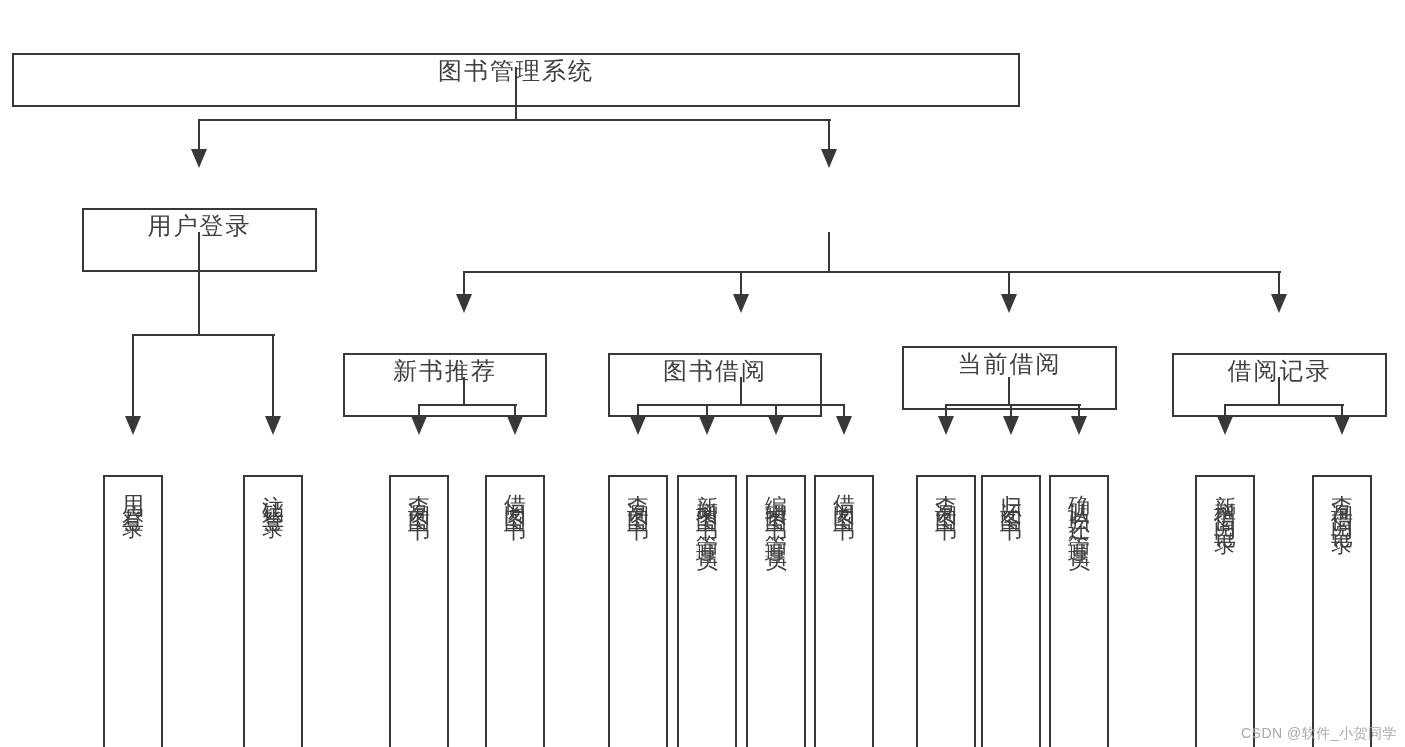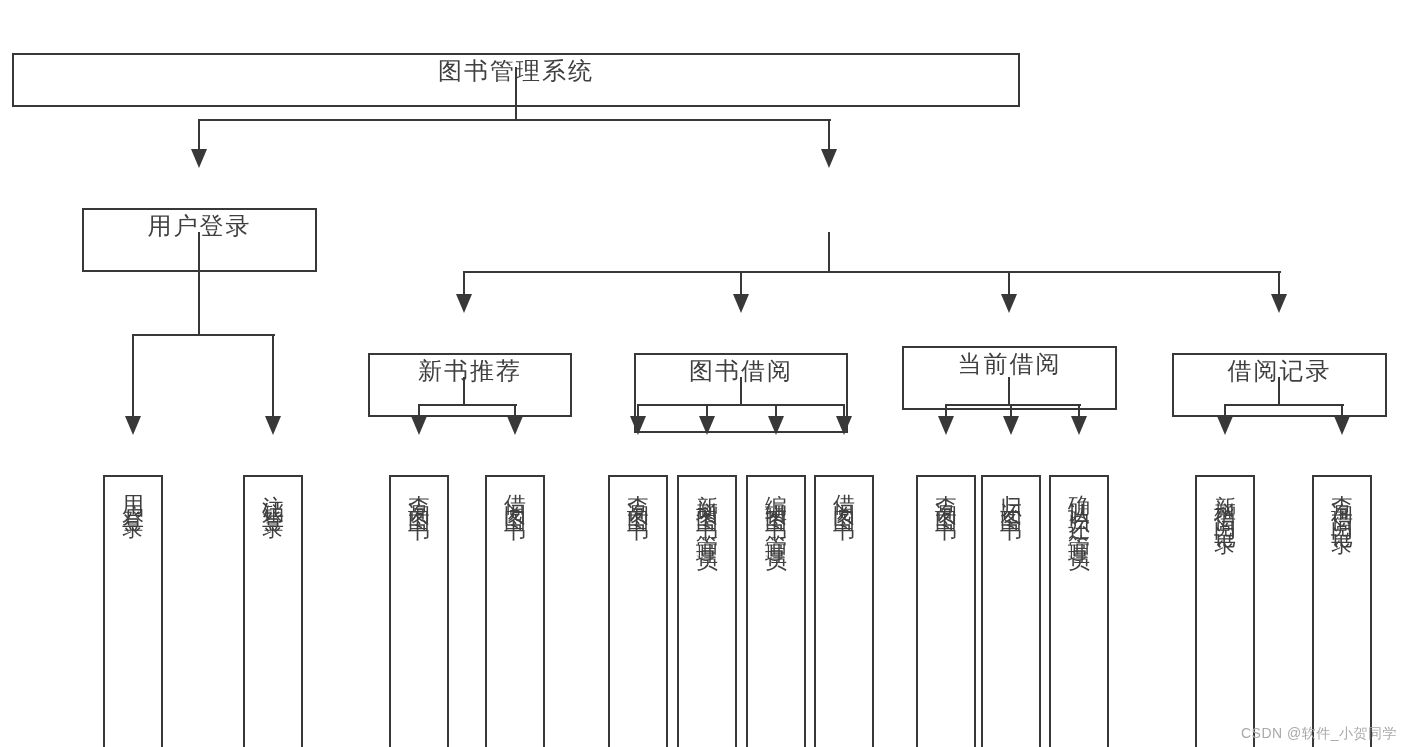--- a/index.html
+++ b/index.html
@@ -64,24 +64,24 @@
   <div class="line" style="left:463px;top:271px;width:818px;height:2px"></div>
   <div class="line" style="left:463px;top:271px;width:2px;height:26px"></div>
   <div class="arrow" style="left:456px;top:294px"></div>
   <div class="line" style="left:740px;top:271px;width:2px;height:26px"></div>
   <div class="arrow" style="left:733px;top:294px"></div>
   <div class="line" style="left:1008px;top:271px;width:2px;height:26px"></div>
   <div class="arrow" style="left:1001px;top:294px"></div>
   <div class="line" style="left:1278px;top:271px;width:2px;height:26px"></div>
   <div class="arrow" style="left:1271px;top:294px"></div>
 
-  <div class="box h" style="left:368px;top:313px;width:204px;height:64px">
+  <div class="box h" style="left:343px;top:313px;width:204px;height:64px">
     <span>新书推荐</span>
   </div>
-  <div class="box h" style="left:634px;top:313px;width:214px;height:80px">
+  <div class="box h" style="left:608px;top:313px;width:214px;height:64px">
     <span>图书借阅</span>
   </div>
   <div class="box h" style="left:902px;top:306px;width:215px;height:64px">
     <span>当前借阅</span>
   </div>
   <div class="box h" style="left:1172px;top:313px;width:215px;height:64px">
     <span>借阅记录</span>
   </div>
 
   <div class="line" style="left:463px;top:377px;width:2px;height:29px"></div>

